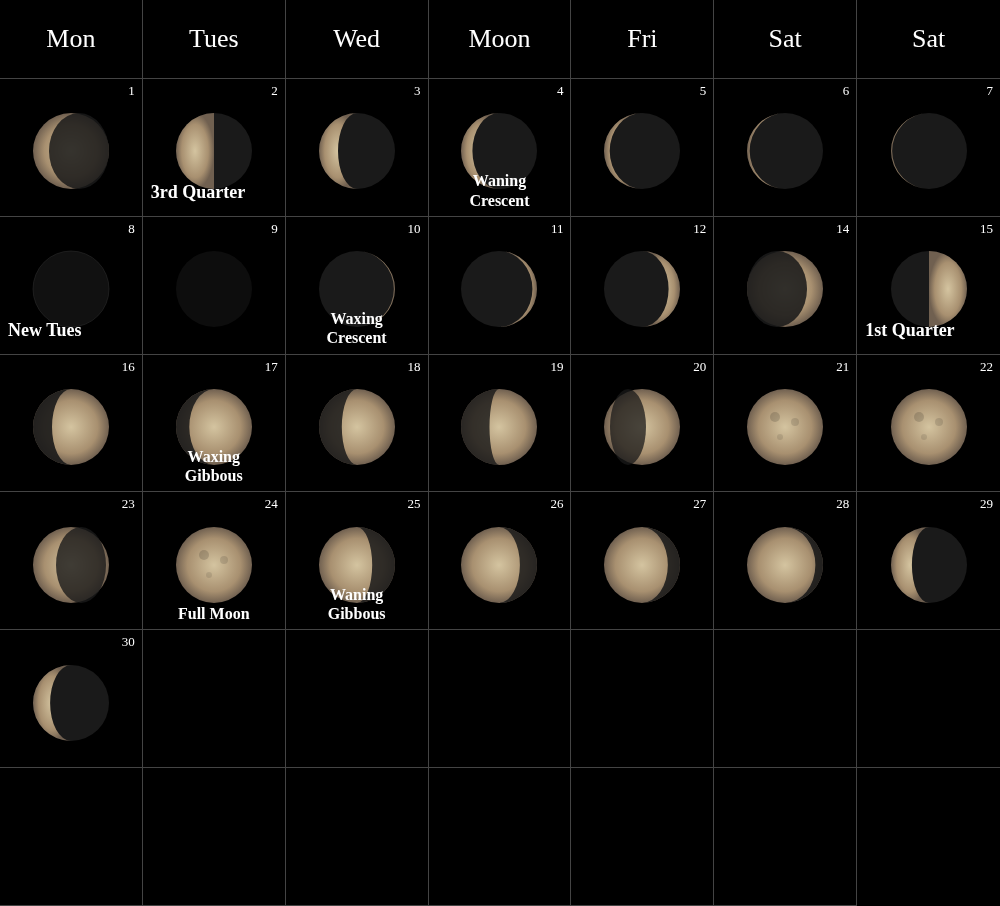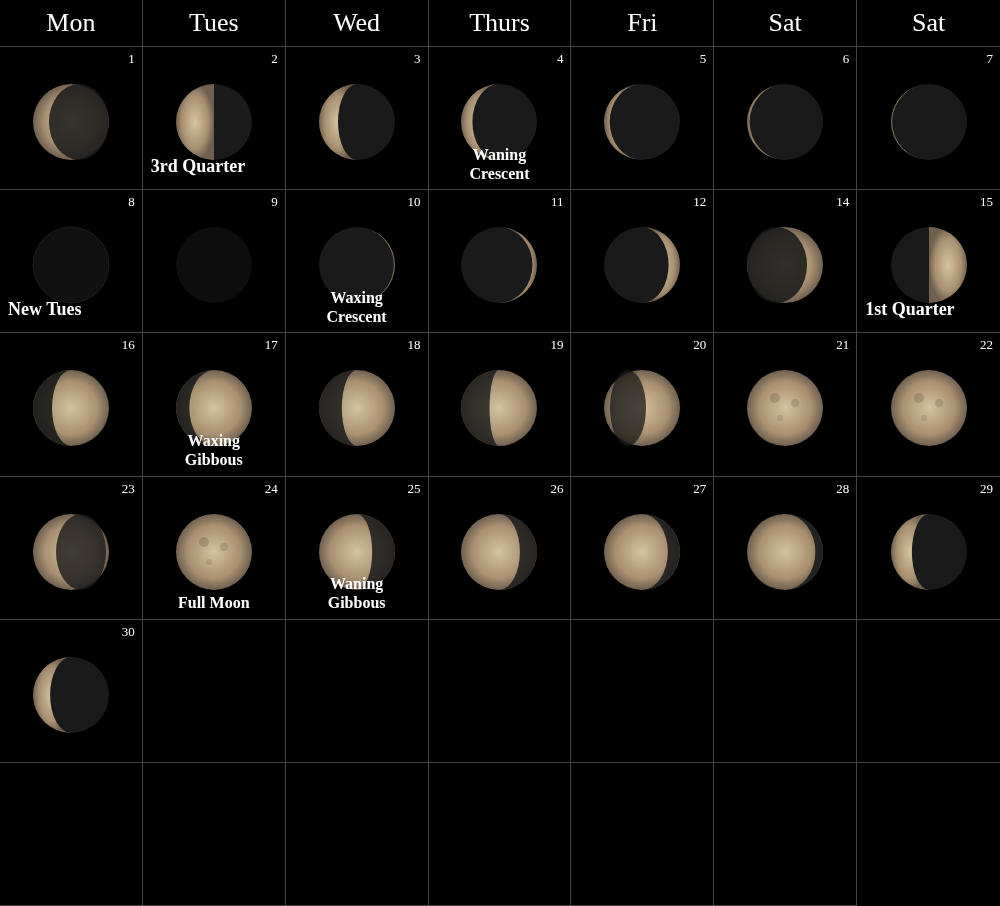--- a/index.html
+++ b/index.html
@@ -20,21 +20,21 @@
     .header-row {
       display: grid;
       grid-template-columns: repeat(7, 1fr);
       border-bottom: 1px solid #444;
       flex-shrink: 0;
     }
     .header-cell {
       text-align: center;
       font-size: 26px;
       font-weight: normal;
-      padding: 8px 0;
+      padding: 24px 0;
       border-right: 1px solid #444;
       color: #fff;
     }
     .header-cell:last-child { border-right: none; }
     .grid {
       display: grid;
       grid-template-columns: repeat(7, 1fr);
       grid-template-rows: repeat(6, 1fr);
       flex: 1;
     }
@@ -82,21 +82,21 @@
     
   </style>
 </head>
 <body>
 
 <div class="calendar">
   <div class="header-row">
   <div class="header-cell">Mon</div>
       <div class="header-cell">Tues</div>
       <div class="header-cell">Wed</div>
-      <div class="header-cell">Thurs</div>
+      <div class="header-cell">Moon</div>
       <div class="header-cell">Fri</div>
       <div class="header-cell">Sat</div>
       <div class="header-cell">Sat</div>
     </div>
   <div class="grid">
   <div class="cell">
         <span class="cell-number">1</span>
         <div style="width: 90px; height: 90px; margin-top: 8px;"><svg viewBox="0 0 90 90" xmlns="http://www.w3.org/2000/svg">
             <defs>
     <radialGradient id="mg_waning_crescent_late" cx="50%" cy="50%" r="50%">

